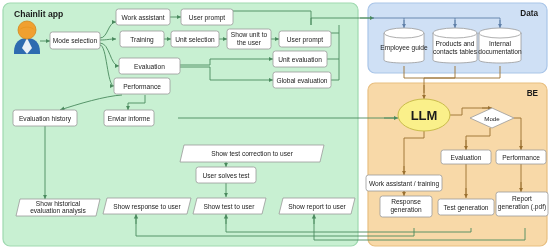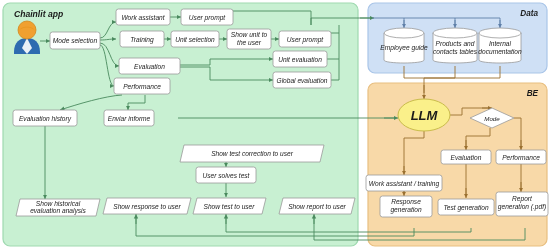--- a/index.html
+++ b/index.html
@@ -1,18 +1,18 @@
 <!DOCTYPE html>
 <html><head>
 <meta charset="utf-8">
 <style>
   html,body{margin:0;padding:0;background:#ffffff;}
   body{width:550px;height:250px;overflow:hidden;
        font-family:"Liberation Sans","DejaVu Sans",sans-serif;}
-  #stage{position:relative;width:504px;height:250px;font-style:italic;}
+  #stage{position:relative;width:504px;height:250px;}
   svg#diagram{position:absolute;left:0;top:0;width:550px;height:250px;}
   .lbl{font-family:"Liberation Sans","DejaVu Sans",sans-serif;}
 </style>
 </head>
 <body>
 
 <div id="stage">
 <svg id="diagram" viewBox="0 0 550 250">
   <defs>
     <marker id="ag" markerWidth="6" markerHeight="6" refX="5" refY="3" orient="auto">

